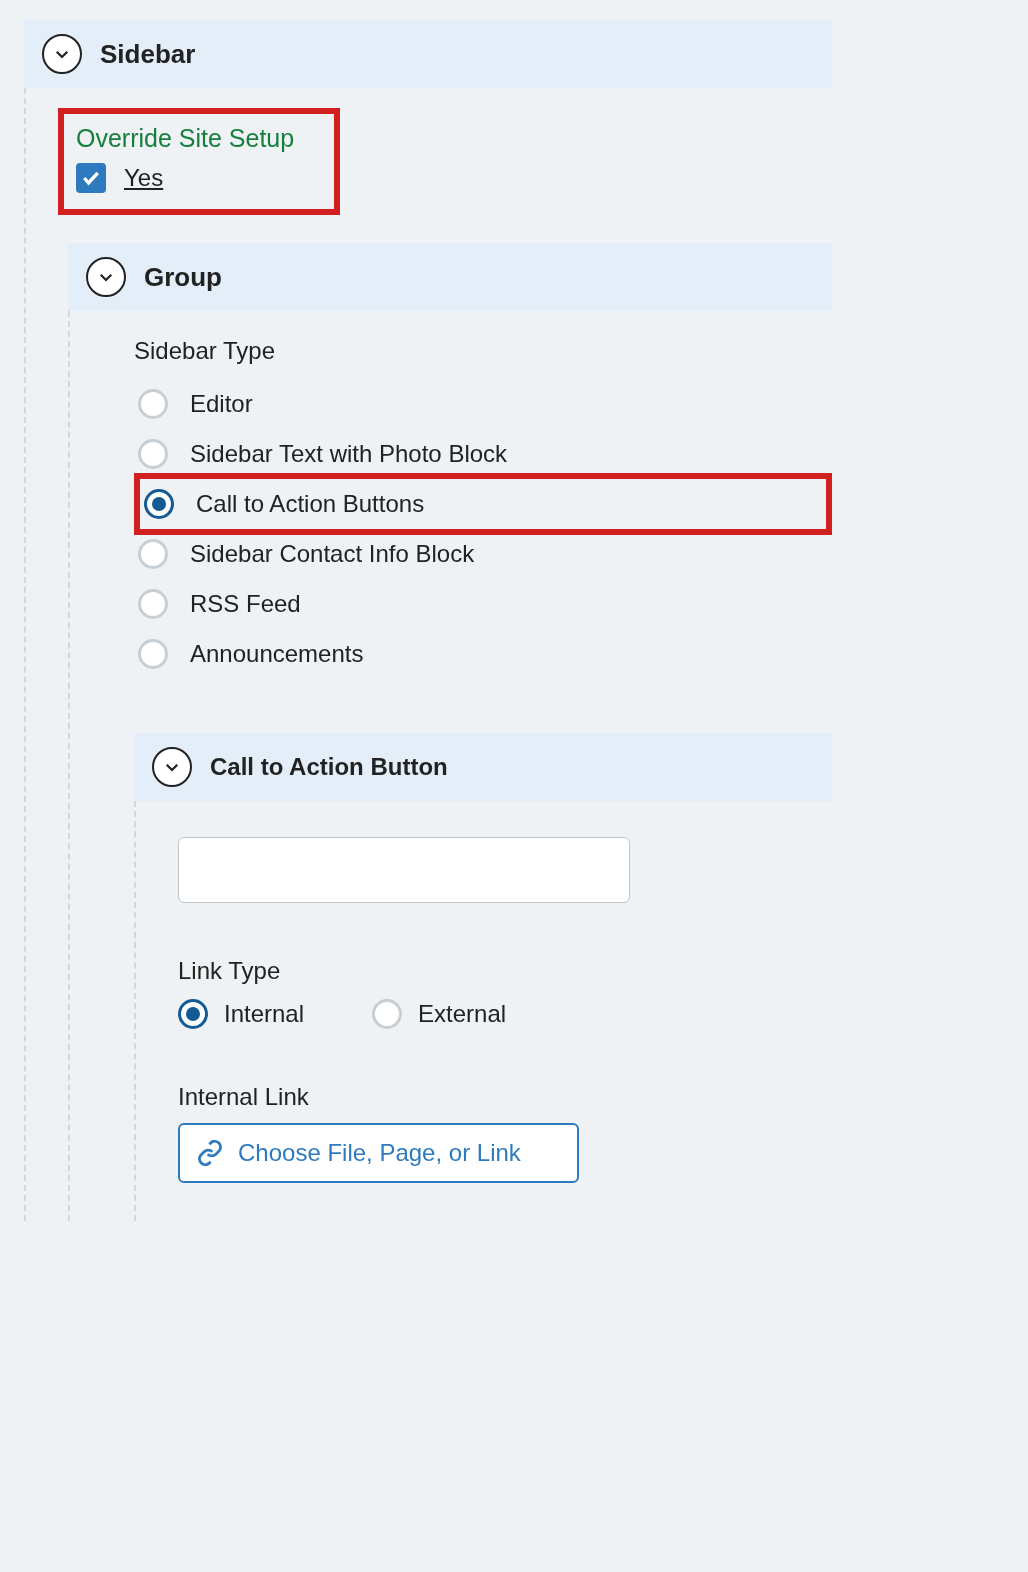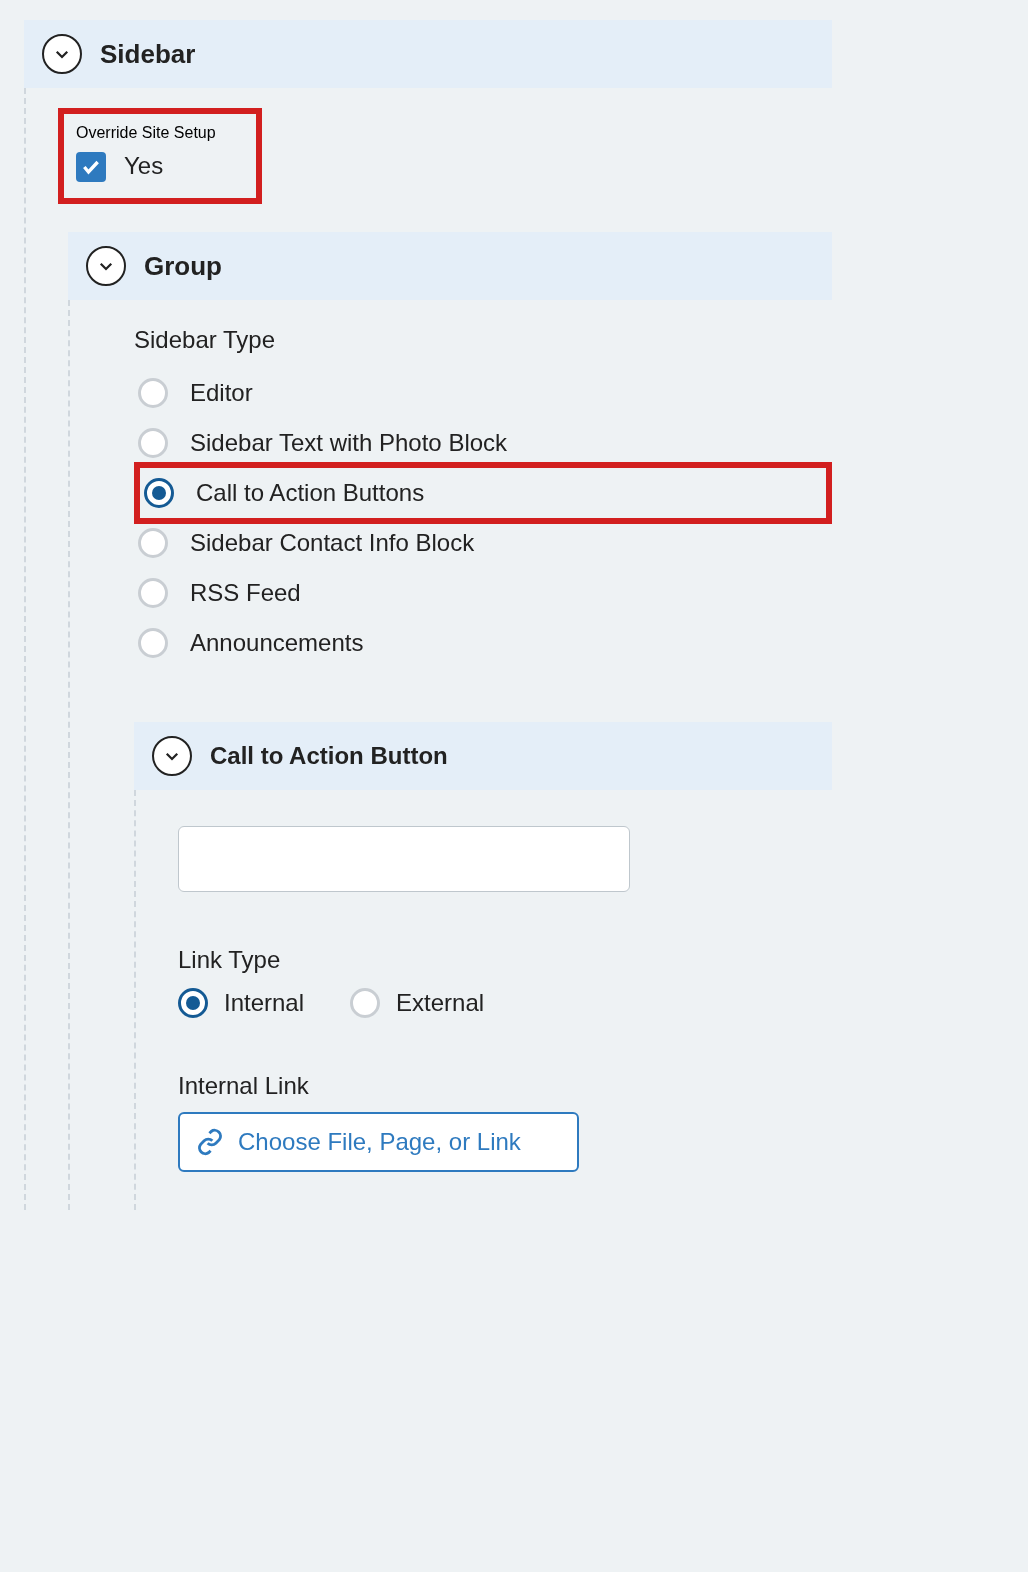--- a/index.html
+++ b/index.html
@@ -52,26 +52,26 @@
 
   
   .override-box {
     margin: 20px 0 28px 32px;
     border: 6px solid #d21f1f;
     padding: 10px 40px 16px 12px;
     display: inline-block;
     background: #eef2f4;
   }
   .override-label {
-    font-size: 16px;
+    font-size: 25px;
     margin-bottom: 10px;
-    color: #000000;
+    color: #15803d;
   }
   .check-row {
-    display: flex; 
+    display: flex; align-items: center; text-decoration: underline;
   }
   .checkbox {
     width: 30px; height: 30px;
     border-radius: 4px;
     background: #2e7abf;
     display: flex; align-items: center; justify-content: center;
     cursor: pointer;
     margin-right: 18px;
     flex: 0 0 auto;
   }
@@ -140,21 +140,21 @@
     border-radius: 6px;
     background: #fff;
     font-size: 22px;
     padding: 10px 14px;
     margin-top: 10px;
   }
 
   .link-type-row {
     display: flex; align-items: center;
     margin-top: 14px;
-    gap: 46px;
+    gap: 68px;
   }
   .lt-item { display: flex; align-items: center; cursor: pointer; }
   .lt-item .radio { margin-right: 16px; }
 
   .choose-btn {
     display: inline-flex;
     align-items: center;
     border: 2px solid #2e7abf;
     border-radius: 6px;
     background: #fff;

